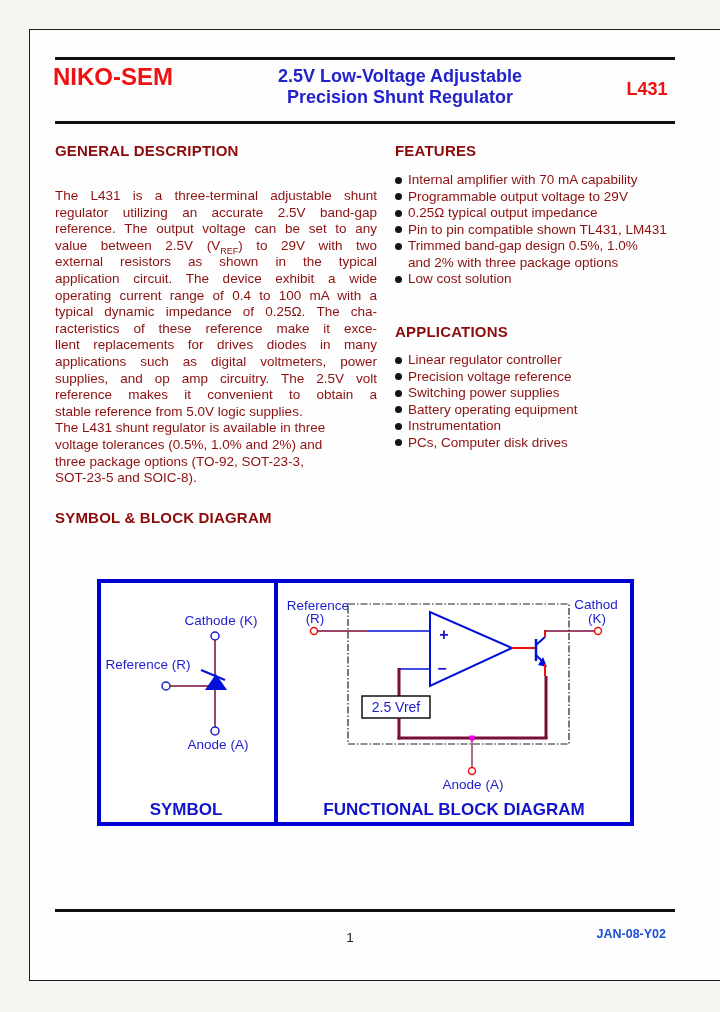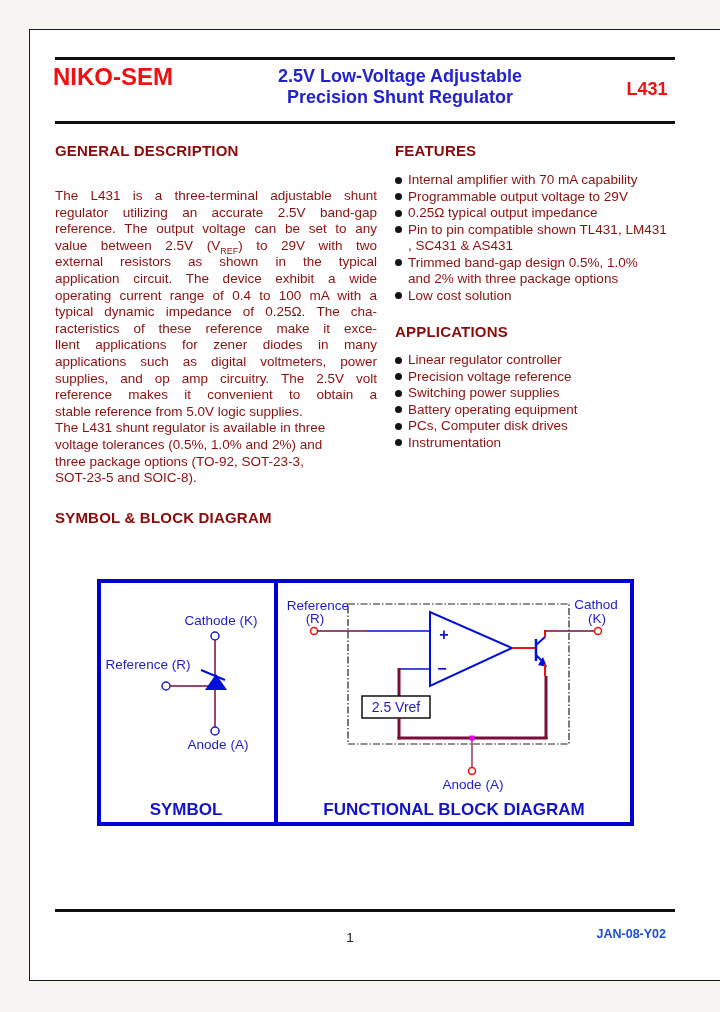--- a/index.html
+++ b/index.html
@@ -57,21 +57,21 @@
   <div class="desc">
     <div class="dl just">The L431 is a three-terminal adjustable shunt</div>
     <div class="dl just">regulator utilizing an accurate 2.5V band-gap</div>
     <div class="dl just">reference. The output voltage can be set to any</div>
     <div class="dl just"><span>value between 2.5V (V</span><sub>REF</sub><span>) to 29V with two</span></div>
     <div class="dl just">external resistors as shown in the typical</div>
     <div class="dl just">application circuit. The device exhibit a wide</div>
     <div class="dl just">operating current range of 0.4 to 100 mA with a</div>
     <div class="dl just">typical dynamic impedance of 0.25Ω. The cha-</div>
     <div class="dl just">racteristics of these reference make it exce-</div>
-    <div class="dl just">llent applications for zener diodes in many</div>
+    <div class="dl just">llent replacements for drives diodes in many</div>
     <div class="dl just">applications such as digital voltmeters, power</div>
     <div class="dl just">supplies, and op amp circuitry. The 2.5V volt</div>
     <div class="dl just">reference makes it convenient to obtain a</div>
     <div class="dl">stable reference from 5.0V logic supplies.</div>
     <div class="dl">The L431 shunt regulator is available in three</div>
     <div class="dl">voltage tolerances (0.5%, 1.0% and 2%) and</div>
     <div class="dl">three package options (TO-92, SOT-23-3,</div>
     <div class="dl">SOT-23-5 and SOIC-8).</div>
   </div>
 
@@ -86,23 +86,20 @@
         <span>Programmable output voltage to 29V</span>
       </div>
     <div class="brow">
         <span class="dot"></span>
         <span>0.25Ω typical output impedance</span>
       </div>
     <div class="brow">
         <span class="dot"></span>
         <span>Pin to pin compatible shown TL431, LM431</span>
       </div>
-    <div class="brow cont">
-        <span>, SC431 &amp; AS431</span>
-      </div>
     <div class="brow">
         <span class="dot"></span>
         <span>Trimmed band-gap design 0.5%, 1.0%</span>
       </div>
     <div class="brow cont">
         <span>and 2% with three package options</span>
       </div>
     <div class="brow">
         <span class="dot"></span>
         <span>Low cost solution</span>
@@ -122,25 +119,25 @@
     <div class="brow">
         <span class="dot"></span>
         <span>Switching power supplies</span>
       </div>
     <div class="brow">
         <span class="dot"></span>
         <span>Battery operating equipment</span>
       </div>
     <div class="brow">
         <span class="dot"></span>
+        <span>Instrumentation</span>
+      </div>
+    <div class="brow">
+        <span class="dot"></span>
         <span>PCs, Computer disk drives</span>
-      </div>
-    <div class="brow">
-        <span class="dot"></span>
-        <span>Instrumentation</span>
       </div>
   </div>
 
   <div class="sec-h" style="left:25px;top:479px;text-align:center;">SYMBOL &amp; BLOCK DIAGRAM</div>
 
   <div class="diagram">
     <svg width="537" height="247" viewBox="0 0 537 247">
 
       <rect x="2" y="2" width="533" height="243" fill="#ffffff" stroke="#0000d4" stroke-width="4"></rect>
       <line x1="179" y1="2" x2="179" y2="245" stroke="#0000d4" stroke-width="4"></line>

